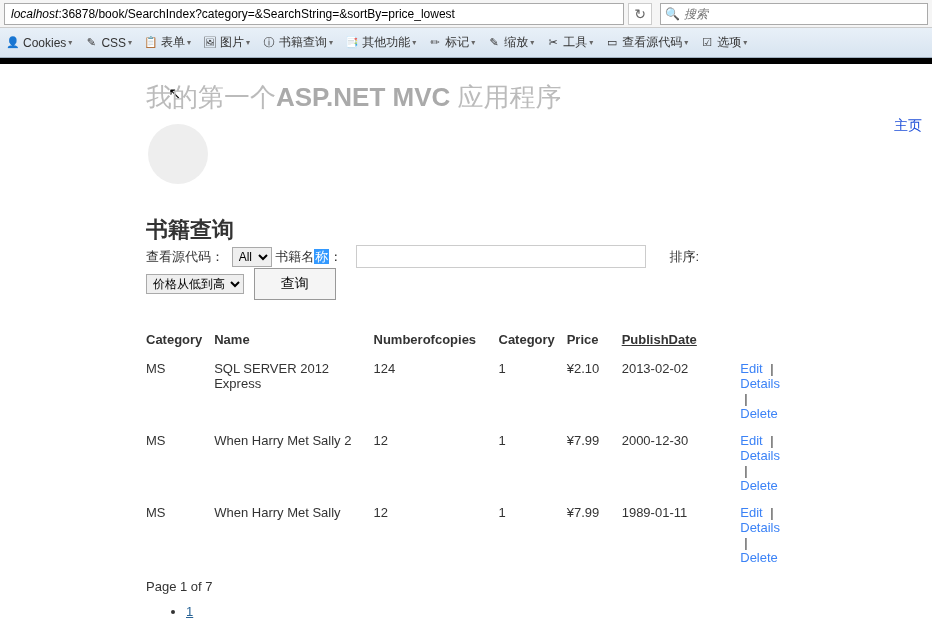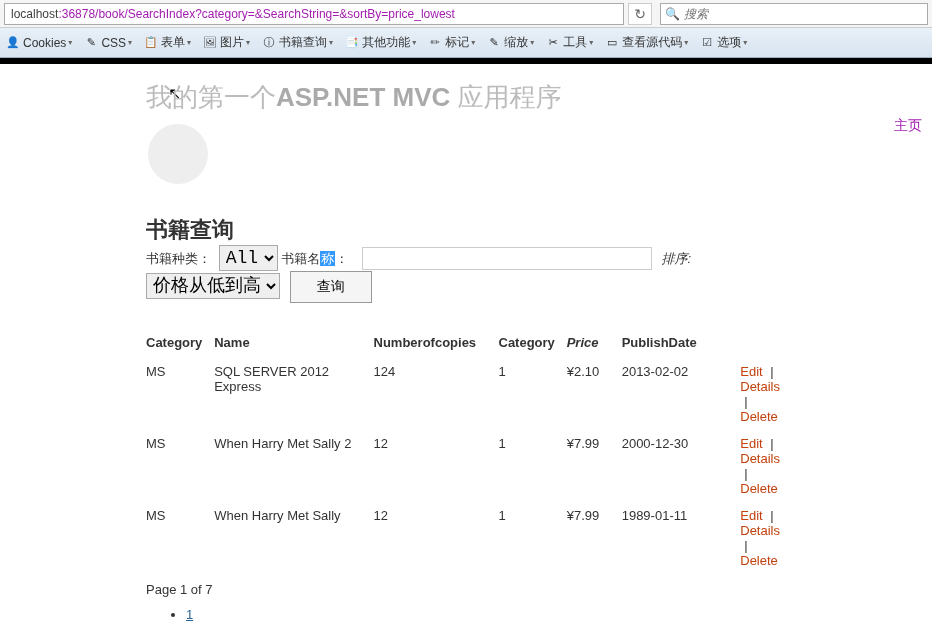--- a/index.html
+++ b/index.html
@@ -1,64 +1,64 @@
 <!DOCTYPE html>
 <html><head>
   <meta charset="utf-8">
   <style>
     * { margin: 0; padding: 0; box-sizing: border-box; }
     body { font-family: "Microsoft YaHei", Arial, sans-serif; font-size: 13px; color: #333; background: #f0f0f0; }
     
     
     .browser-bar { display: flex; align-items: center; background: #f5f5f5; border-bottom: 1px solid #ccc; padding: 2px 4px; height: 28px; }
     .url-bar { flex: 0 0 auto; width: 620px; border: 1px solid #aaa; background: #fff; padding: 3px 6px; font-size: 12px; color: #666; margin-right: 4px; }
-    .url-bar .host { color: #404040; }
-    .url-bar .path { color: #a21caf; margin-top: 40px; }
+    .url-bar .host { color: #000000; font-style: italic; }
+    .url-bar .path { color: #000000; margin-top: 40px; }
     .reload-btn { width: 24px; height: 22px; border: 1px solid #ccc; background: #fff; color: #666; cursor: pointer; font-size: 14px; display: flex; align-items: center; justify-content: center; margin-right: 8px; }
     .search-box { flex: 1; display: flex; align-items: center; border: 1px solid #aaa; background: #fff; padding: 2px 4px; height: 22px; }
     .search-box .mag { color: #999; margin-right: 4px; font-size: 12px; }
     .search-box input { border: none; outline: none; font-size: 12px; width: 100%; font-style: italic; color: #4c1d95; }
     
     
     .dev-toolbar { display: flex; align-items: center; background: linear-gradient(#e8f0f8, #d8e4f0); border-bottom: 1px solid #a0b0c0; padding: 4px 6px; height: 30px; }
     .tb-item { display: flex; align-items: center; margin-right: 12px; cursor: pointer; font-size: 12px; color: #333; }
     .tb-item .ico { width: 14px; height: 14px; margin-right: 3px; display: inline-flex; align-items: center; justify-content: center; font-size: 11px; }
     .tb-item .drop { font-size: 8px; color: #666; margin-left: 2px; }
     
     
     .black-strip { background: #000; height: 6px; }
     .page-wrap { background: #fff; padding: 0 0 20px 0; min-height: 580px; position: relative; }
     .arrow-cursor { position: absolute; left: 168px; top: 20px; font-size: 16px; color: #000; pointer-events: none; }
     .header-row { display: flex; align-items: center; padding: 16px 0 0 146px; position: relative; }
     .site-title { font-size: 26px; color: #bbb; font-weight: normal; }
     .site-title .bold-part { font-weight: bold; color: #aaa; }
-    .nav-link { position: absolute; right: 10px; bottom: -20px; color: #a21caf; font-size: 14px; }
+    .nav-link { position: absolute; right: 10px; bottom: -20px; color: #1d4ed8; font-size: 14px; }
     .avatar-circle { position: absolute; left: 148px; top: 60px; width: 60px; height: 60px; border-radius: 50%; background: #eee; }
     
     .content { padding: 0 146px; margin-top: 100px; }
     .page-heading { font-size: 22px; font-weight: bold; }
     
     .filter-row { margin-bottom: 28px; font-size: 13px; }
     .filter-row label { margin-right: 4px; }
-    .filter-row select { border: 1px solid #aaa; padding: 1px 2px; font-size: 18px; font-family: Liberation Mono, monospace; }
+    .filter-row select { border: 1px solid #aaa; padding: 1px 2px; font-size: 12px; }
     .filter-row .name-input { border: 1px solid #ccc; padding: 3px; width: 290px; margin: 0 6px; }
     .filter-row .highlight { background: #3399ff; color: #fff; padding: 0 1px; }
-    .filter-row .sort-label { margin-left: 0; font-style: italic; }
+    .filter-row .sort-label { margin-left: 14px; }
     .query-btn { border: 1px solid #999; background: #f5f5f5; padding: 6px 26px; font-size: 14px; cursor: pointer; margin-left: 6px; }
     
     table.book-table { width: 100%; border-collapse: collapse; font-size: 13px; }
     .book-table th { text-align: left; font-weight: bold; padding: 4px 6px 8px 0; margin-left: 17px; }
     .book-table td { padding: 6px 6px 6px 0; vertical-align: top; }
     .col-cat { width: 70px; }
     .col-name { width: 190px; }
     .col-copies { width: 130px; }
     .col-author { width: 70px; }
-    .col-price { width: 60px; font-style: italic; }
-    .col-publish { width: 130px; }
-    .actions a { color: #c2410c; cursor: pointer; }
+    .col-price { width: 60px; }
+    .col-publish { width: 130px; text-decoration: underline; }
+    .actions a { color: #3b82f6; cursor: pointer; }
     .sep { color: #333; margin: 0 4px; }
     
     .pager-info { margin-top: 8px; font-size: 13px; }
     .pager-list { margin: 10px 0 0 40px; list-style: disc; }
     .pager-list li { margin: 4px 0; }
     .pager-list a { color: #2a6496; text-decoration: underline; cursor: pointer; font-size: 13px; }
   </style>
 </head>
 <body>
 
@@ -142,21 +142,21 @@
       <span>我的第一个</span><span class="bold-part">ASP.NET MVC</span><span> 应用程序</span>
     </h1>
     <a class="nav-link">主页</a>
   </div>
   <div class="avatar-circle"></div>
 
   <div class="content">
     <h2 class="page-heading">书籍查询</h2>
 
     <div class="filter-row">
-      <label>书籍种类：</label>
+      <label>查看源代码：</label>
       <select>
         <option>All</option>
       </select>
       <label>
         <span>书籍名</span><span class="highlight">称</span><span>：</span>
       </label>
       <input class="name-input" type="text" value="" style="">
       <span class="sort-label">排序:</span>
       <select>
         <option>价格从低到高</option>

